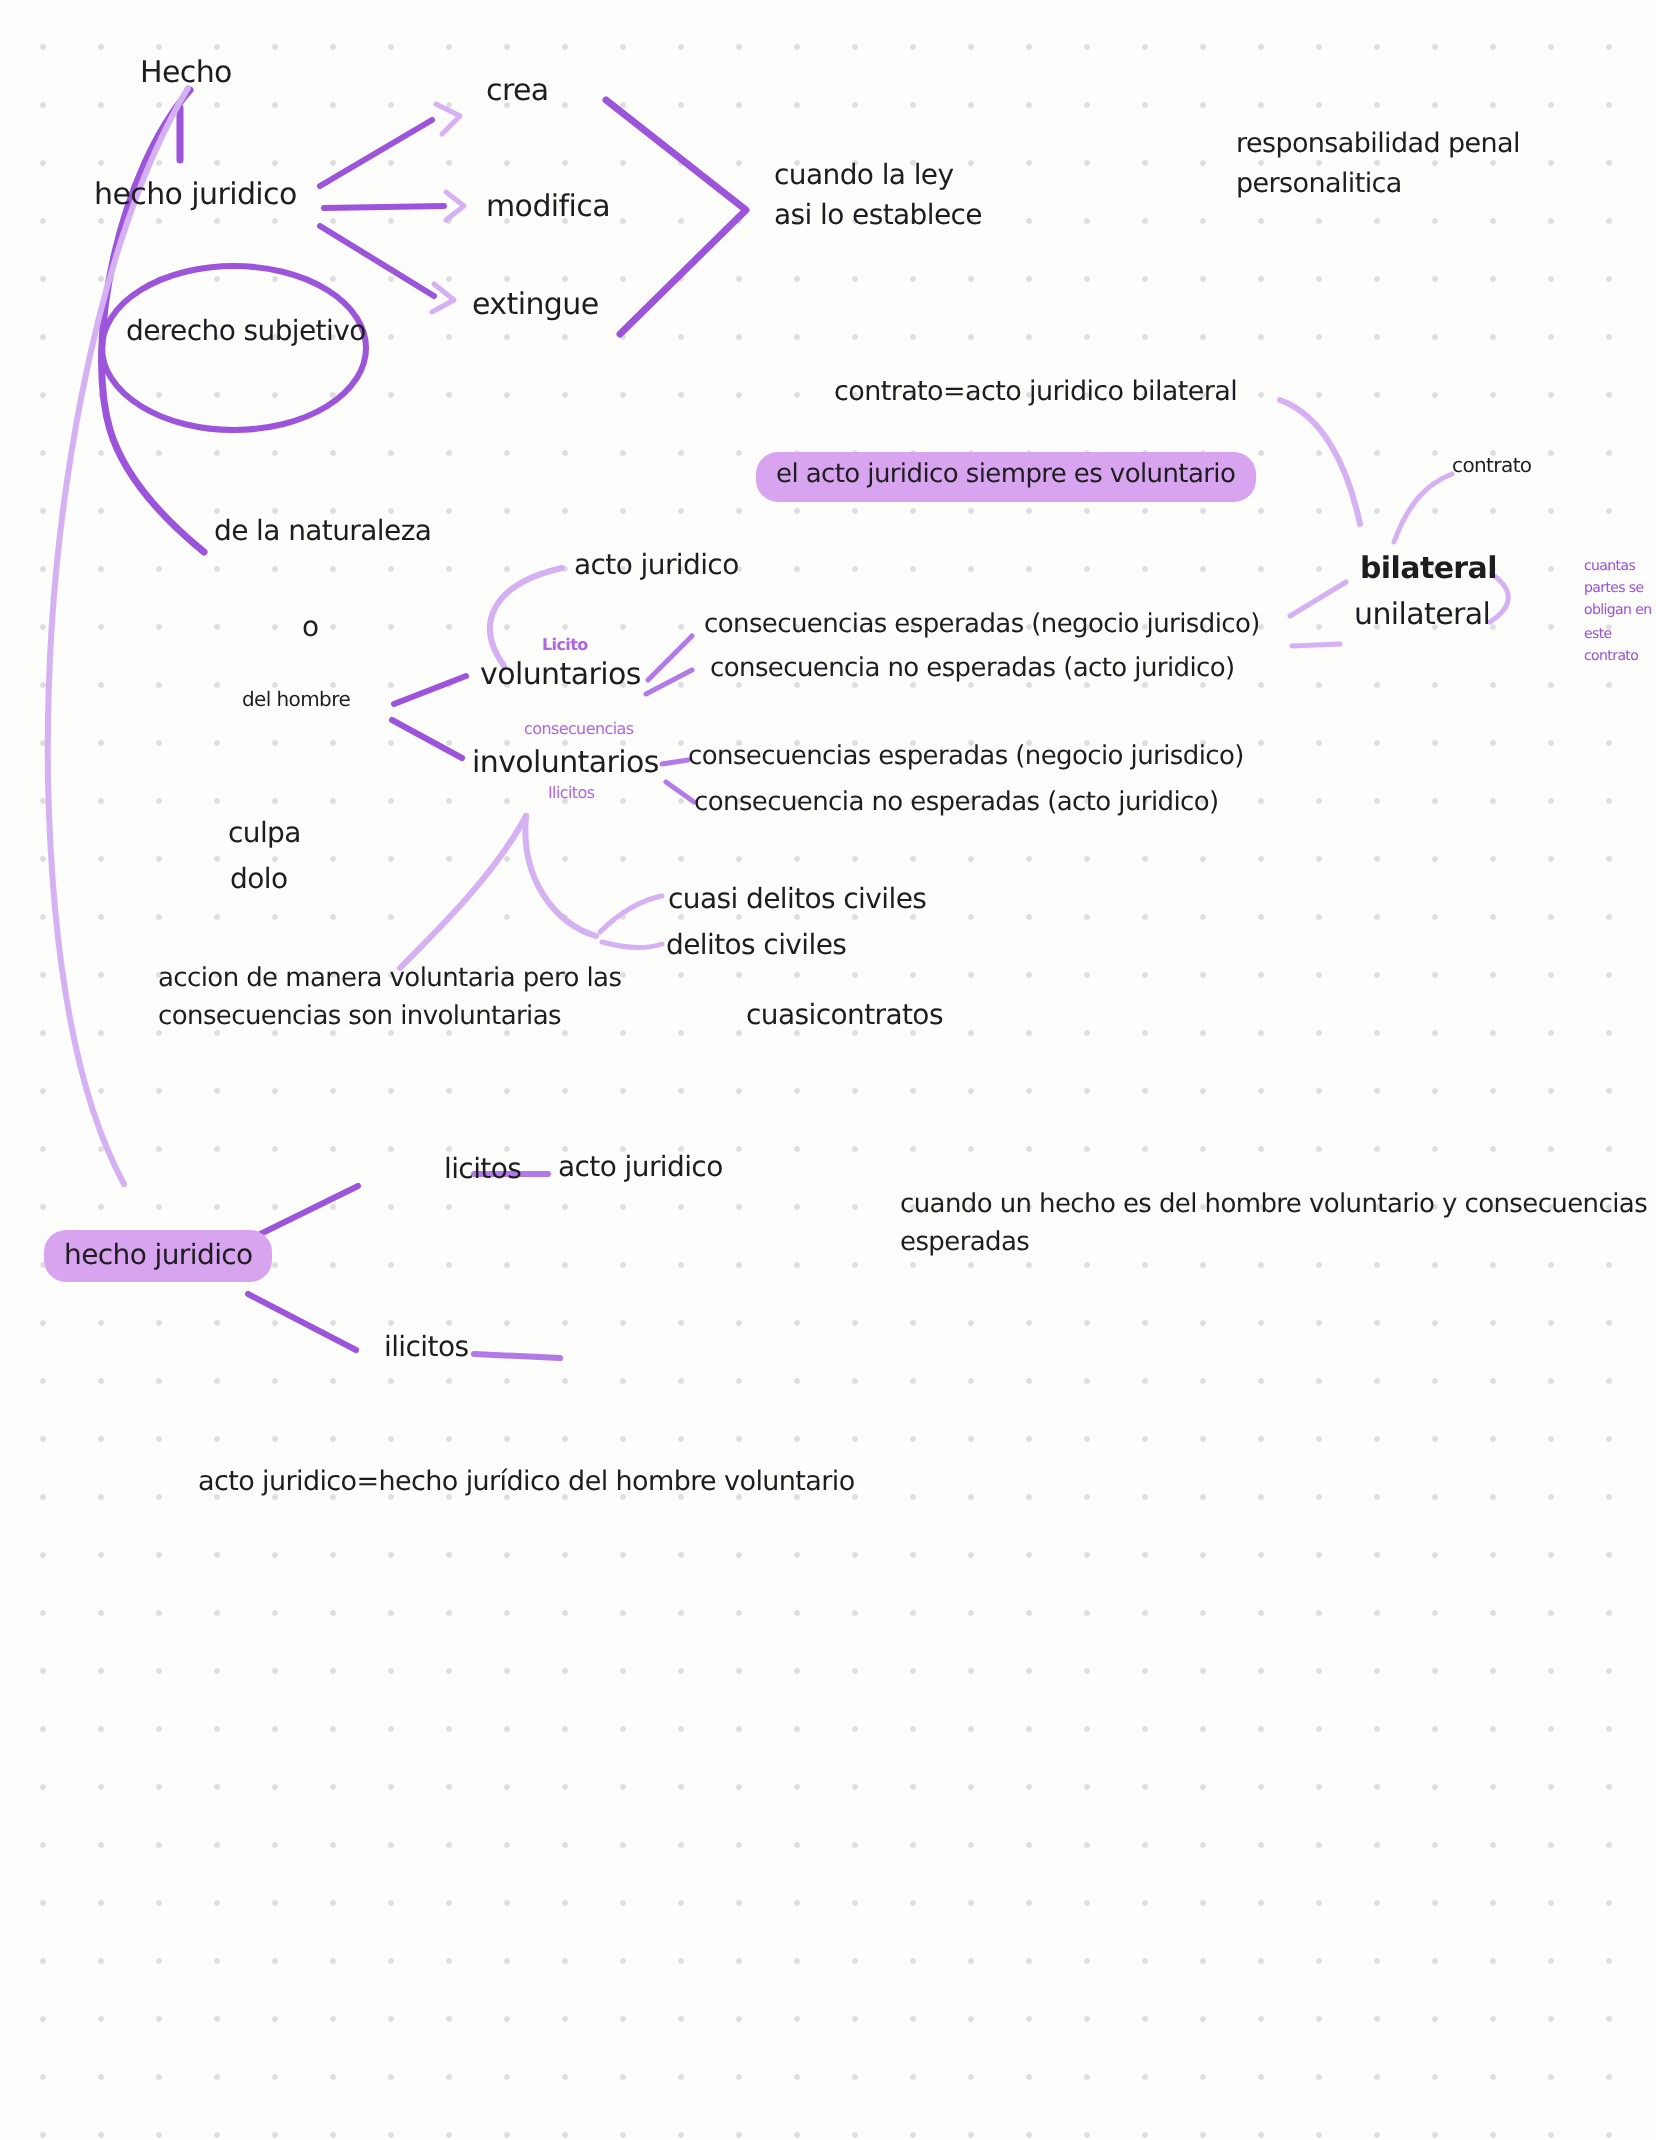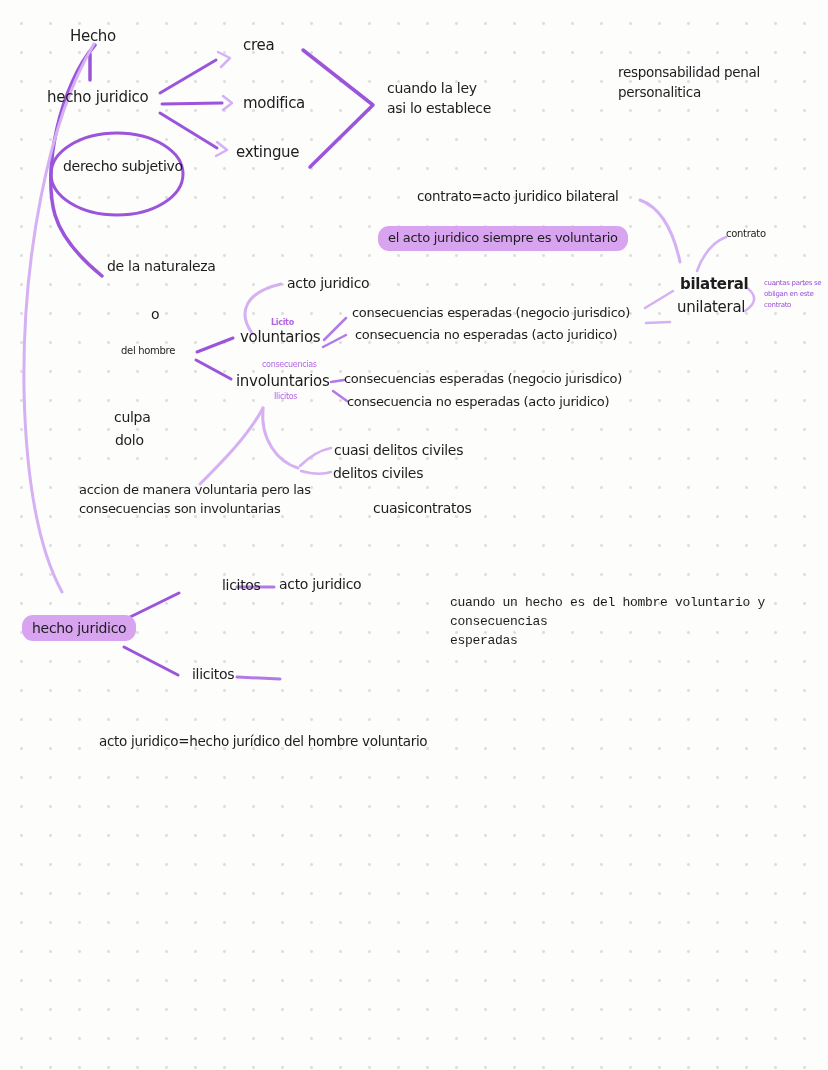--- a/index.html
+++ b/index.html
@@ -87,21 +87,21 @@
 asi lo establece</div>
   <div class="note" style="left:618px;top:63px;font-size:13.5px;">responsabilidad penal
 personalitica</div>
   <div class="note" style="left:63px;top:156px;font-size:14px;">derecho subjetivo</div>
 
   <div class="note hl" style="left:378px;top:226px;font-size:13px;">el acto juridico siempre es voluntario</div>
   <div class="note" style="left:417px;top:187px;font-size:13.5px;">contrato=acto juridico bilateral</div>
   <div class="note" style="left:726px;top:227px;font-size:10px;">contrato</div>
   <div class="note" style="left:680px;top:274px;font-size:15px;font-weight:bold;">bilateral</div>
   <div class="note" style="left:677px;top:297px;font-size:15px;">unilateral</div>
-  <div class="note tiny-purple" style="left:764px;top:278px;font-size:7px;line-height:1.6;">cuantas partes se
+  <div class="note tiny-purple" style="left:792px;top:278px;font-size:7px;line-height:1.6;">cuantas partes se
 obligan en este
 contrato</div>
   <div class="note" style="left:107px;top:256px;font-size:14px;">de la naturaleza</div>
   <div class="note" style="left:151px;top:304px;font-size:14px;">o</div>
   <div class="note" style="left:121px;top:344px;font-size:10px;">del hombre</div>
   <div class="note" style="left:287px;top:273px;font-size:14px;">acto juridico</div>
   <div class="note purple" style="left:271px;top:317px;font-size:8px;font-weight:bold;">Licito</div>
   <div class="note" style="left:240px;top:327px;font-size:15px;">voluntarios</div>
   <div class="note purple" style="left:262px;top:359px;font-size:8px;">consecuencias</div>
   <div class="note" style="left:236px;top:371px;font-size:15px;">involuntarios</div>
@@ -115,17 +115,17 @@
   <div class="note" style="left:334px;top:440px;font-size:14px;">cuasi delitos civiles</div>
   <div class="note" style="left:333px;top:463px;font-size:14px;">delitos civiles</div>
   <div class="note" style="left:79px;top:481px;font-size:13px;">accion de manera voluntaria pero las
 consecuencias son involuntarias</div>
   <div class="note" style="left:373px;top:498px;font-size:14px;">cuasicontratos</div>
 
   <div class="note" style="left:190px;top:575px;font-size:14px;margin-left:32px;">licitos</div>
   <div class="note" style="left:279px;top:574px;font-size:14px;">acto juridico</div>
   <div class="note hl" style="left:22px;top:615px;font-size:14px;">hecho juridico</div>
   <div class="note" style="left:192px;top:664px;font-size:14px;">ilicitos</div>
-  <div class="note" style="left:450px;top:594px;font-size:13px;font-family:Liberation Mono, monospace;">cuando un hecho es del hombre voluntario y consecuencias
+  <div class="note" style="left:450px;top:594px;font-size:13px;">cuando un hecho es del hombre voluntario y consecuencias
 esperadas</div>
   <div class="note" style="left:99px;top:732px;font-size:13.5px;">acto juridico=hecho jurídico del hombre voluntario</div>
 
 </div>
 
 </body></html>

